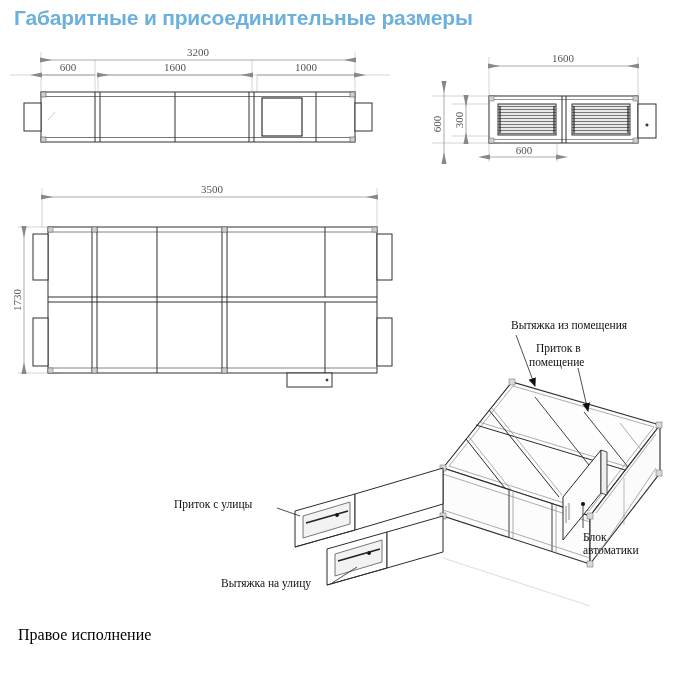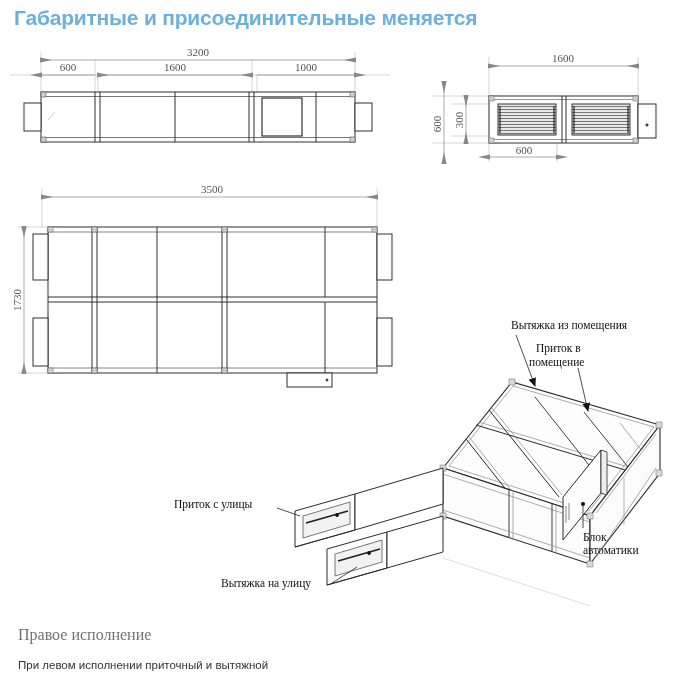--- a/index.html
+++ b/index.html
@@ -42,39 +42,39 @@
     font-family: "Liberation Serif", serif;
     font-size: 11.5px;
     fill: #111111;
   }
   #right-exec-title {
     position: absolute;
     left: 18px;
     top: 626px;
     font-family: "Liberation Serif", serif;
     font-size: 16px;
-    color: #737373;
+    color: #000000;
     white-space: nowrap;
   }
   #note-block {
     position: absolute;
     left: 18px;
     top: 658px;
     font-family: "Liberation Sans", sans-serif;
     font-size: 11.5px;
     line-height: 15px;
     color: #333333;
     white-space: nowrap;
   }
   #note-block div { white-space: nowrap; }
 </style>
 </head>
 <body>
 
-<div id="page-title">Габаритные и присоединительные меняется</div>
+<div id="page-title">Габаритные и присоединительные размеры</div>
 
 <svg class="drawing-layer" viewBox="0 0 673 700" width="673" height="700" xmlns="http://www.w3.org/2000/svg">
 
   <defs>
     <marker id="arrIn" markerWidth="12" markerHeight="6" refX="11" refY="3" orient="auto" markerUnits="userSpaceOnUse">
       <path d="M0,3 L12,0.4 L12,5.6 Z" fill="#888888"></path>
     </marker>
     <marker id="arrOut" markerWidth="12" markerHeight="6" refX="1" refY="3" orient="auto" markerUnits="userSpaceOnUse">
       <path d="M12,3 L0,0.4 L0,5.6 Z" fill="#888888"></path>
     </marker>
@@ -340,14 +340,13 @@
       <text class="callout-text" x="583" y="541" text-anchor="start">Блок</text>
       <text class="callout-text" x="583" y="554" text-anchor="start">автоматики</text>
     </g>
   </g>
 
 </svg>
 
 <div id="right-exec-title">Правое исполнение</div>
 
 <div id="note-block">
-  <div>При левом исполнении приточный и вытяжной</div>
 </div>
 
 </body></html>

